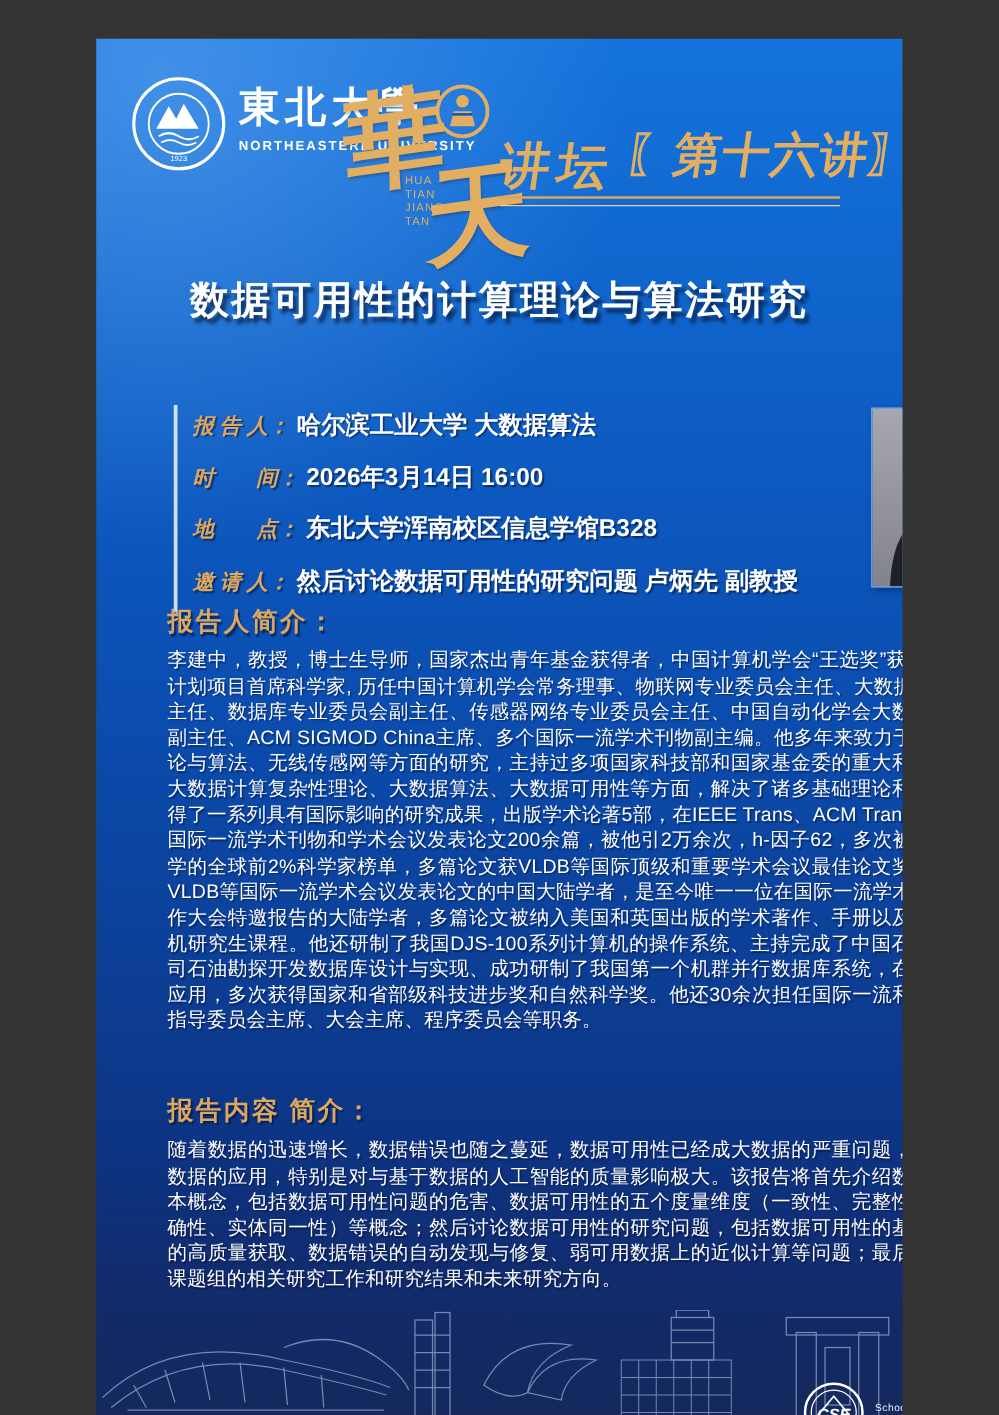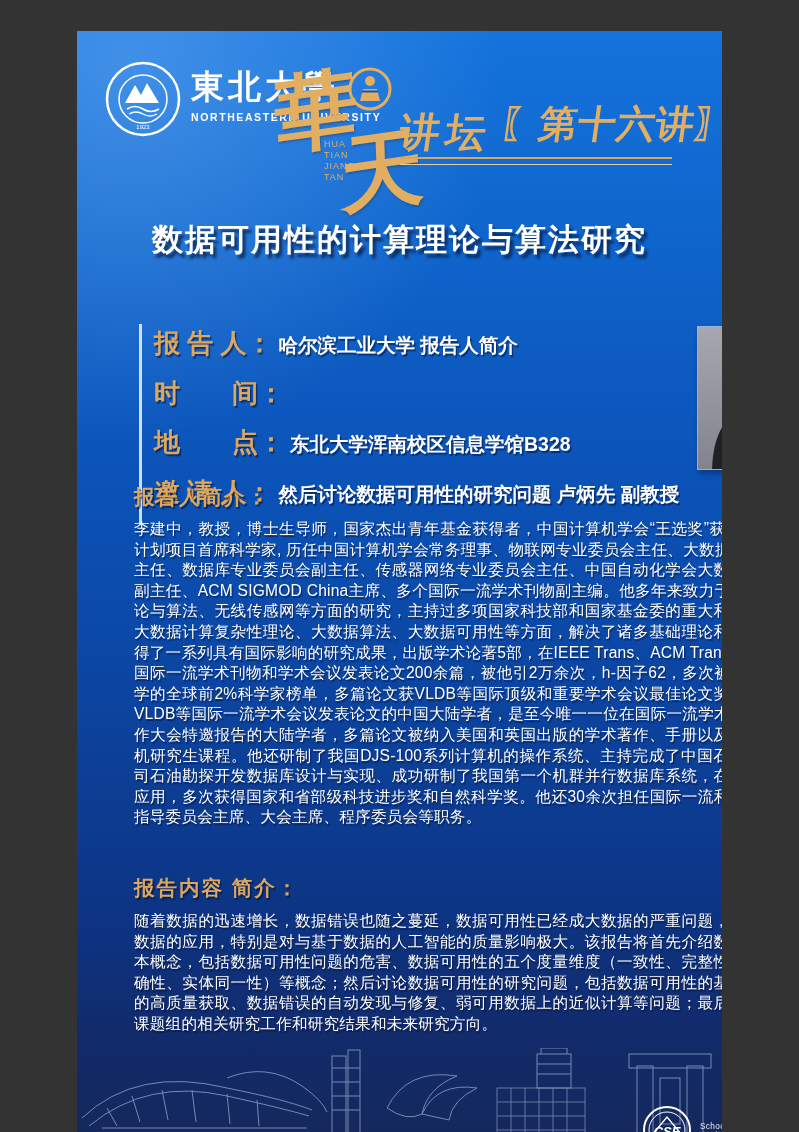--- a/index.html
+++ b/index.html
@@ -24,21 +24,21 @@
   .forum-pinyin{position:absolute; left:52px; top:86px; font-size:9px; font-weight:normal; letter-spacing:1px; line-height:11px; white-space:pre-line;}
   .forum-suffix{position:absolute; left:128px; top:52px; font-size:40px; font-weight:bold; font-family:"Liberation Serif", serif; transform:skewX(-8deg); letter-spacing:6px;}
   .forum-lecture{position:absolute; left:228px; top:46px; font-size:38px; font-weight:bold; font-family:"Liberation Serif", serif; transform:skewX(-8deg); letter-spacing:1px; white-space:nowrap;}
   .forum-underline{position:absolute; left:128px; top:104px; width:272px; height:5px; border-top:2.5px solid #D9A65F; border-bottom:1.5px solid #E6CE9E;}
   
   .main-title{position:absolute; top:188px; left:0; width:100%; text-align:center; font-size:31px; font-weight:bold; letter-spacing:2px; color:#fff; text-shadow:3px 4px 3px rgba(5,15,45,.7); margin:0;}
   
   .info-section{position:absolute; top:293px; left:62px; width:700px; display:flex;}
   .info-rows{border-left:3px solid rgba(225,238,255,.9); padding-left:12px; width:548px; padding-top:2px;}
   .info-row{display:flex; align-items:baseline; margin-bottom:14.5px; white-space:nowrap;}
-  .info-label{color:#DCA75F; font-size:26px; font-weight:bold; text-shadow:1.5px 1.5px 1px rgba(5,15,45,.55); flex:0 0 auto;}
+  .info-label{color:#DCA75F; font-size:17px; font-weight:bold; text-shadow:1.5px 1.5px 1px rgba(5,15,45,.55); flex:0 0 auto;font-style:italic;}
   .info-value{color:#fff; font-size:19.5px; font-weight:bold; text-shadow:1.5px 1.5px 1px rgba(5,15,45,.55); margin-left:6px;}
   .photo-frame{position:absolute; left:558px; top:2px; width:113px; height:142px; border:1px solid rgba(255,255,255,.55); box-shadow:2px 3px 6px rgba(0,10,40,.4);}
   .photo-frame svg{display:block;}
   
   .section-heading{position:absolute; left:57px; font-size:20.5px; font-weight:bold; color:#DCA75F; letter-spacing:2px; text-shadow:1.5px 2px 1px rgba(5,15,45,.6); margin:0;}
   .bio-heading{top:452px;}
   .body-text{position:absolute; left:57px; width:692px; font-size:15.6px; font-weight:normal; line-height:20.6px; text-align:justify; color:#fff; text-shadow:1.2px 1.5px 1px rgba(5,15,45,.55); margin:0; letter-spacing:.2px;}
   .bio-text{top:488px;}
   .abstract-heading{top:843px;}
   .abstract-text{top:880px;}
@@ -88,24 +88,25 @@
     <span class="forum-lecture">〖第十六讲〗</span>
     <div class="forum-underline"></div>
   </div>
 
   <h1 class="main-title">数据可用性的计算理论与算法研究</h1>
 
   <div class="info-section">
     <div class="info-rows">
       <div class="info-row">
         <span class="info-label">报 告 人：</span>
-        <span class="info-value">哈尔滨工业大学 报告人简介</span>
+        <span class="info-value">哈尔滨工业大学 大数据算法</span>
       </div>
       <div class="info-row">
         <span class="info-label">时　　间：</span>
+        <span class="info-value">2026年3月14日 16:00</span>
       </div>
       <div class="info-row">
         <span class="info-label">地　　点：</span>
         <span class="info-value">东北大学浑南校区信息学馆B328</span>
       </div>
       <div class="info-row">
         <span class="info-label">邀 请 人：</span>
         <span class="info-value">然后讨论数据可用性的研究问题 卢炳先 副教授</span>
       </div>
     </div>

